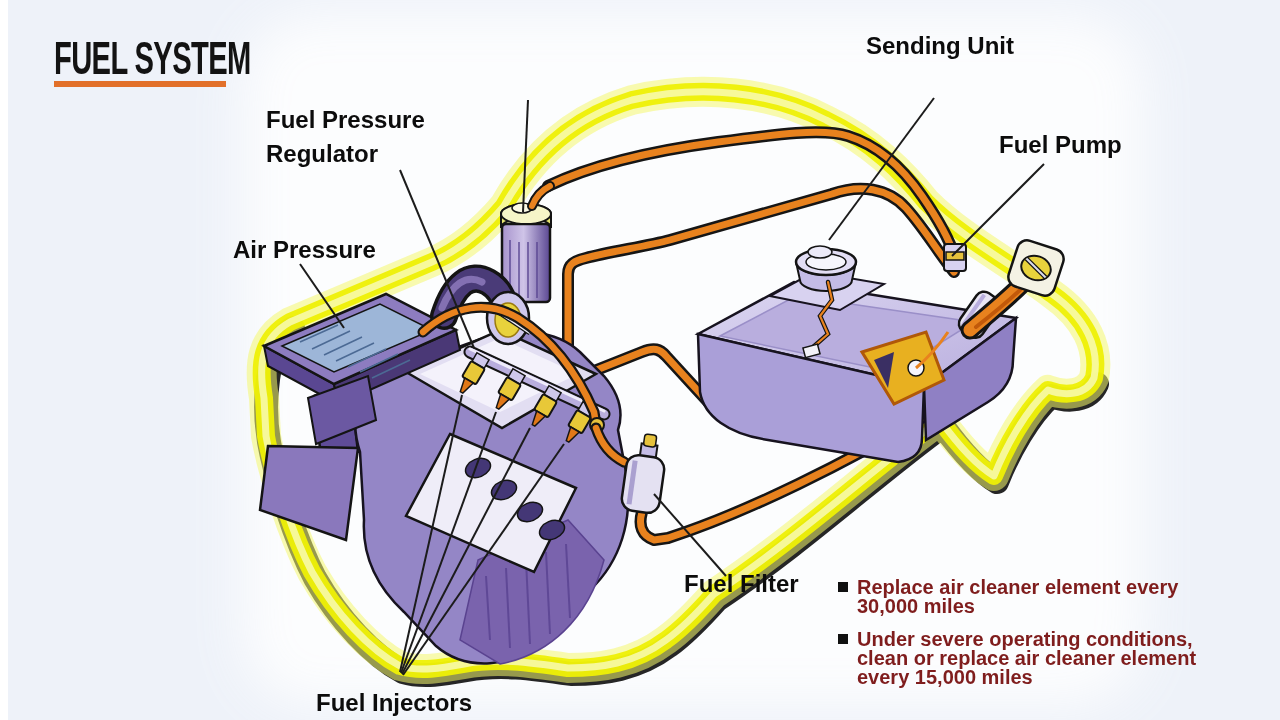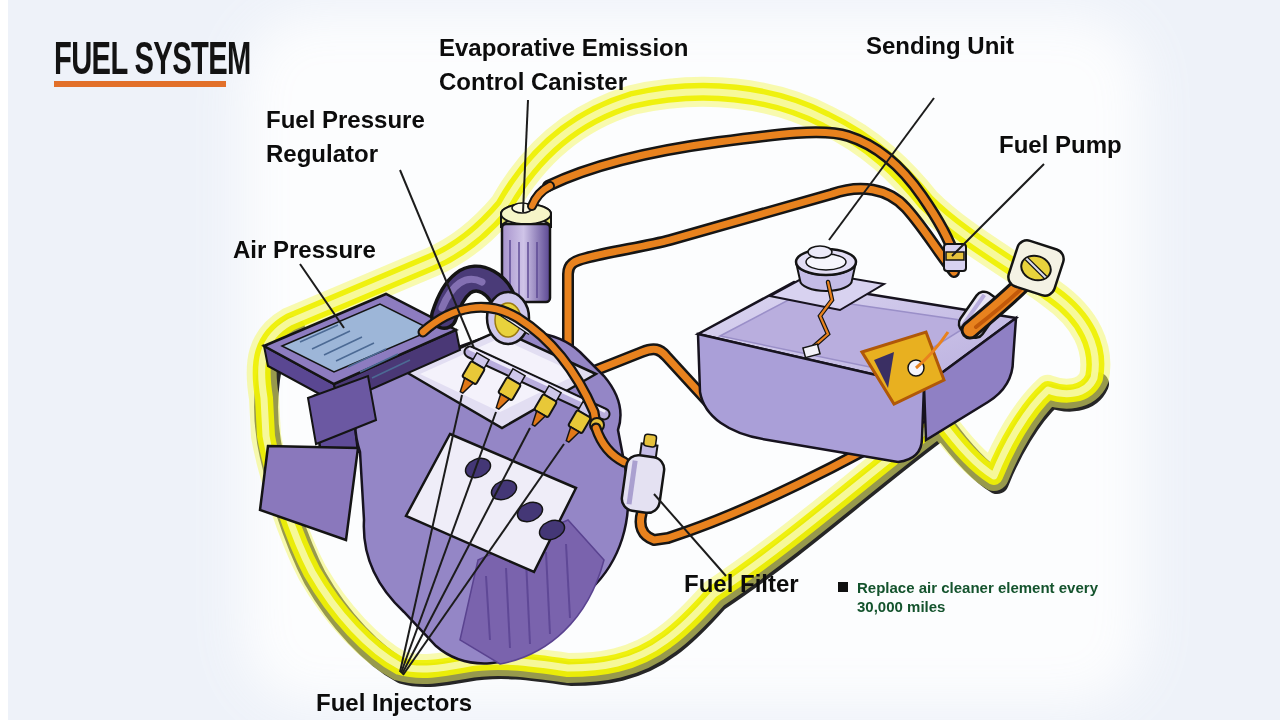--- a/index.html
+++ b/index.html
@@ -19,22 +19,22 @@
   .title-underline{
     position:absolute;left:46px;top:81px;width:172px;height:6px;
     background:#e2702a;
   }
   .lbl{
     position:absolute;color:#0c0c0c;font-weight:bold;
     font-size:24px;line-height:34px;white-space:nowrap;
   }
   .lbl span{display:block;}
   .note{
-    position:absolute;color:#14532d;font-weight:bold;
-    font-size:15px;line-height:19px;white-space:nowrap;
+    position:absolute;color:#7f1d1d;font-weight:bold;
+    font-size:20px;line-height:19px;white-space:nowrap;
   }
   .note .bullet{
     position:absolute;left:-19px;top:4px;width:10px;height:10px;background:#101010;
     display:inline-block;
   }
   .note span{display:block;}
 </style>
 </head>
 <body>
 
@@ -260,24 +260,20 @@
         <line x1="393" y1="673" x2="488" y2="412"></line>
         <line x1="394" y1="674" x2="522" y2="428"></line>
         <line x1="395" y1="675" x2="556" y2="444"></line>
       </g>
     </g>
   </svg>
 
   <div class="title">FUEL SYSTEM</div>
   <div class="title-underline"></div>
 
-  <div class="lbl" style="left:431px;top:31px;">
-    <span>Evaporative Emission</span>
-    <span>Control Canister</span>
-  </div>
   <div class="lbl" style="left:258px;top:103px;">
     <span>Fuel Pressure</span>
     <span>Regulator</span>
   </div>
   <div class="lbl" style="left:225px;top:233px;">
     <span>Air Pressure</span>
   </div>
   <div class="lbl" style="left:858px;top:29px;">
     <span>Sending Unit</span>
   </div>
@@ -289,14 +285,20 @@
   </div>
   <div class="lbl" style="left:308px;top:686px;">
     <span>Fuel Injectors</span>
   </div>
 
   <div class="note" style="left:849px;top:578px;">
     <i class="bullet"></i>
     <span>Replace air cleaner element every</span>
     <span>30,000 miles</span>
   </div>
+  <div class="note" style="left:849px;top:630px;">
+    <i class="bullet"></i>
+    <span>Under severe operating conditions,</span>
+    <span>clean or replace air cleaner element</span>
+    <span>every 15,000 miles</span>
+  </div>
 
 </div>
 
 </body></html>

